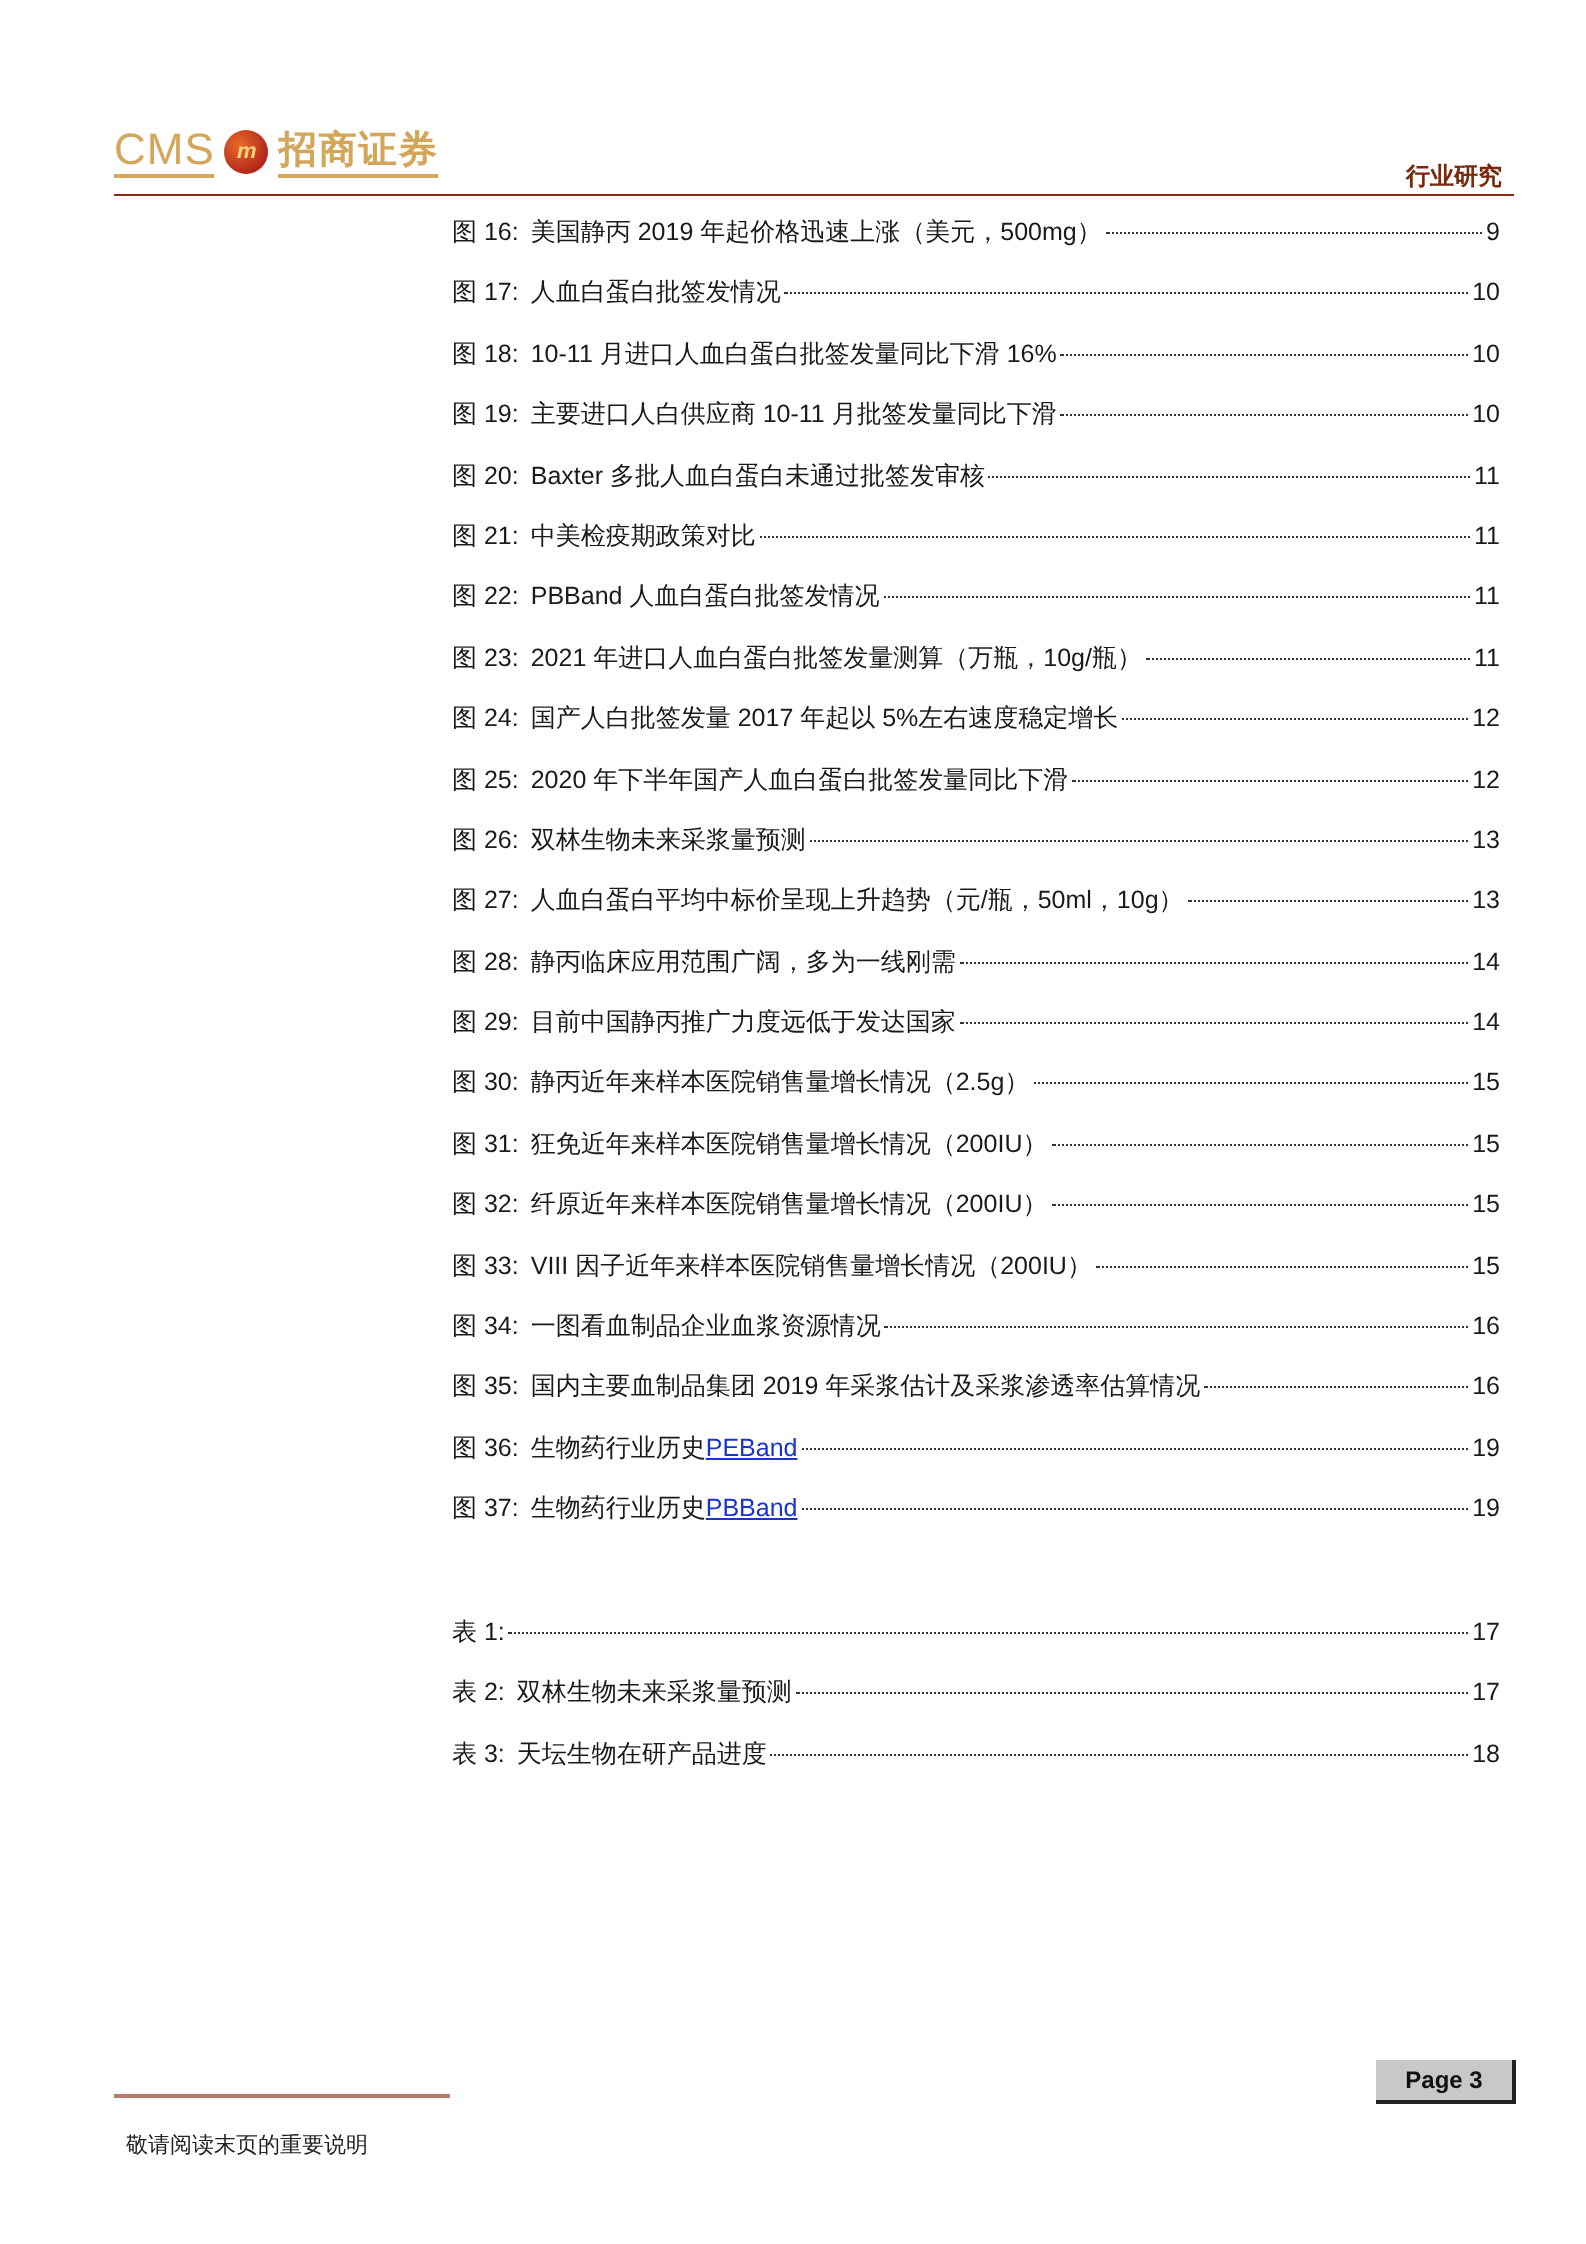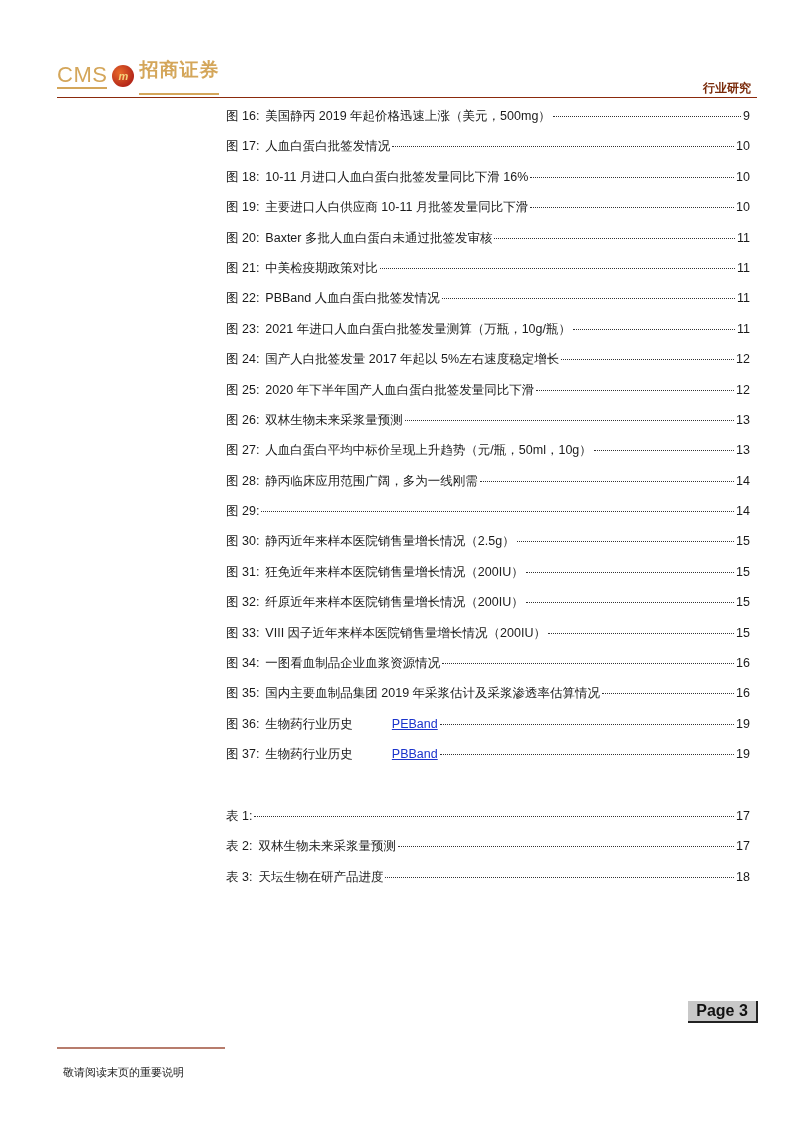--- a/index.html
+++ b/index.html
@@ -5,37 +5,37 @@
     html, body { margin: 0; padding: 0; background: #ffffff; }
     body { width: 793px; height: 1122px; position: relative; overflow: hidden;
            font-family: "Liberation Sans", "DejaVu Sans", sans-serif; color: #1a1a1a; }
     .header-logo { position: absolute; left: 57px; top: 62px; height: 28px; display: flex; align-items: center; }
     .logo-cms { font-family: "Liberation Sans", sans-serif; font-weight: normal; font-size: 22px; color: #d4a65a;
                 letter-spacing: 0.5px; border-bottom: 2px solid #d4a65a; line-height: 22px; padding-bottom: 1px; }
     .logo-badge { width: 22px; height: 22px; border-radius: 50%; background: radial-gradient(circle at 35% 35%, #e86a2a, #b5281a 70%);
                   margin: 0 5px 0 5px; display: flex; align-items: center; justify-content: center;
                   color: #f6d27a; font-size: 11px; font-weight: bold; font-style: italic; }
     .logo-cn { font-family: "DejaVu Serif", serif; font-size: 19px; color: #d4a65a; font-weight: bold;
-               border-bottom: 2px solid #d4a65a; line-height: 22px; padding-bottom: 13px; letter-spacing: 1px; }
+               border-bottom: 2px solid #d4a65a; line-height: 22px; padding-bottom: 1px; letter-spacing: 1px; }
     .header-line { position: absolute; left: 57px; right: 36px; top: 97px; height: 1px; background: #8b2a0c; }
     .header-section { position: absolute; right: 42px; top: 80px; font-size: 12px; font-weight: bold; color: #7a2a0a;
                       font-family: "DejaVu Serif", serif; }
     .toc { position: absolute; left: 226px; width: 524px; top: 108px; }
     .toc-row { display: flex; align-items: baseline; height: 30.4px; font-size: 12.5px; white-space: nowrap; }
     .toc-label { flex: 0 0 auto; }
     .toc-title { flex: 0 0 auto; margin-left: 6px; }
-    .toc-link { color: #1a33cc; text-decoration: underline; margin-left: 39px; }
+    .toc-link { color: #1a33cc; text-decoration: underline; }
     .toc-dots { flex: 1 1 auto; border-bottom: 1px dotted #333; margin: 0 2px; transform: translateY(-3px); min-width: 10px; }
     .toc-page { flex: 0 0 auto; text-align: right; }
     .tables { position: absolute; left: 226px; width: 524px; top: 808px; }
     .footer-line { position: absolute; left: 57px; top: 1047px; width: 168px; height: 2px; background: #b77c6c; }
     .footer-note { position: absolute; left: 63px; top: 1053px; font-size: 11px; font-family: "DejaVu Serif", serif; color: #222; margin-top: 12px; }
-    .page-box { position: absolute; left: 688px; top: 1001px; width: 68px; height: 20px; background: #c8c8c8;
+    .page-box { position: absolute; left: 688px; top: 1030px; width: 68px; height: 20px; background: #c8c8c8;
                 border-right: 2px solid #222; border-bottom: 2px solid #222; display: flex; align-items: center; justify-content: center;
-                font-weight: bold; font-size: 16px; color: #111; }
+                font-weight: bold; font-size: 12px; color: #111; }
   </style>
 </head>
 <body>
 
 <div class="header-logo">
   <span class="logo-cms">CMS</span>
   <span class="logo-badge">m</span>
   <span class="logo-cn">招商证券</span>
 </div>
 <div class="header-section">行业研究</div>
@@ -115,20 +115,21 @@
       <span class="toc-page">13</span>
     </div>
     <div class="toc-row">
       <span class="toc-label">图 28:</span>
       <span class="toc-title"><span>静丙临床应用范围广阔，多为一线刚需</span></span>
       <span class="toc-dots"></span>
       <span class="toc-page">14</span>
     </div>
     <div class="toc-row">
       <span class="toc-label">图 29:</span>
+      <span class="toc-title"><span>目前中国静丙推广力度远低于发达国家</span></span>
       <span class="toc-dots"></span>
       <span class="toc-page">14</span>
     </div>
     <div class="toc-row">
       <span class="toc-label">图 30:</span>
       <span class="toc-title"><span>静丙近年来样本医院销售量增长情况（2.5g）</span></span>
       <span class="toc-dots"></span>
       <span class="toc-page">15</span>
     </div>
     <div class="toc-row">

